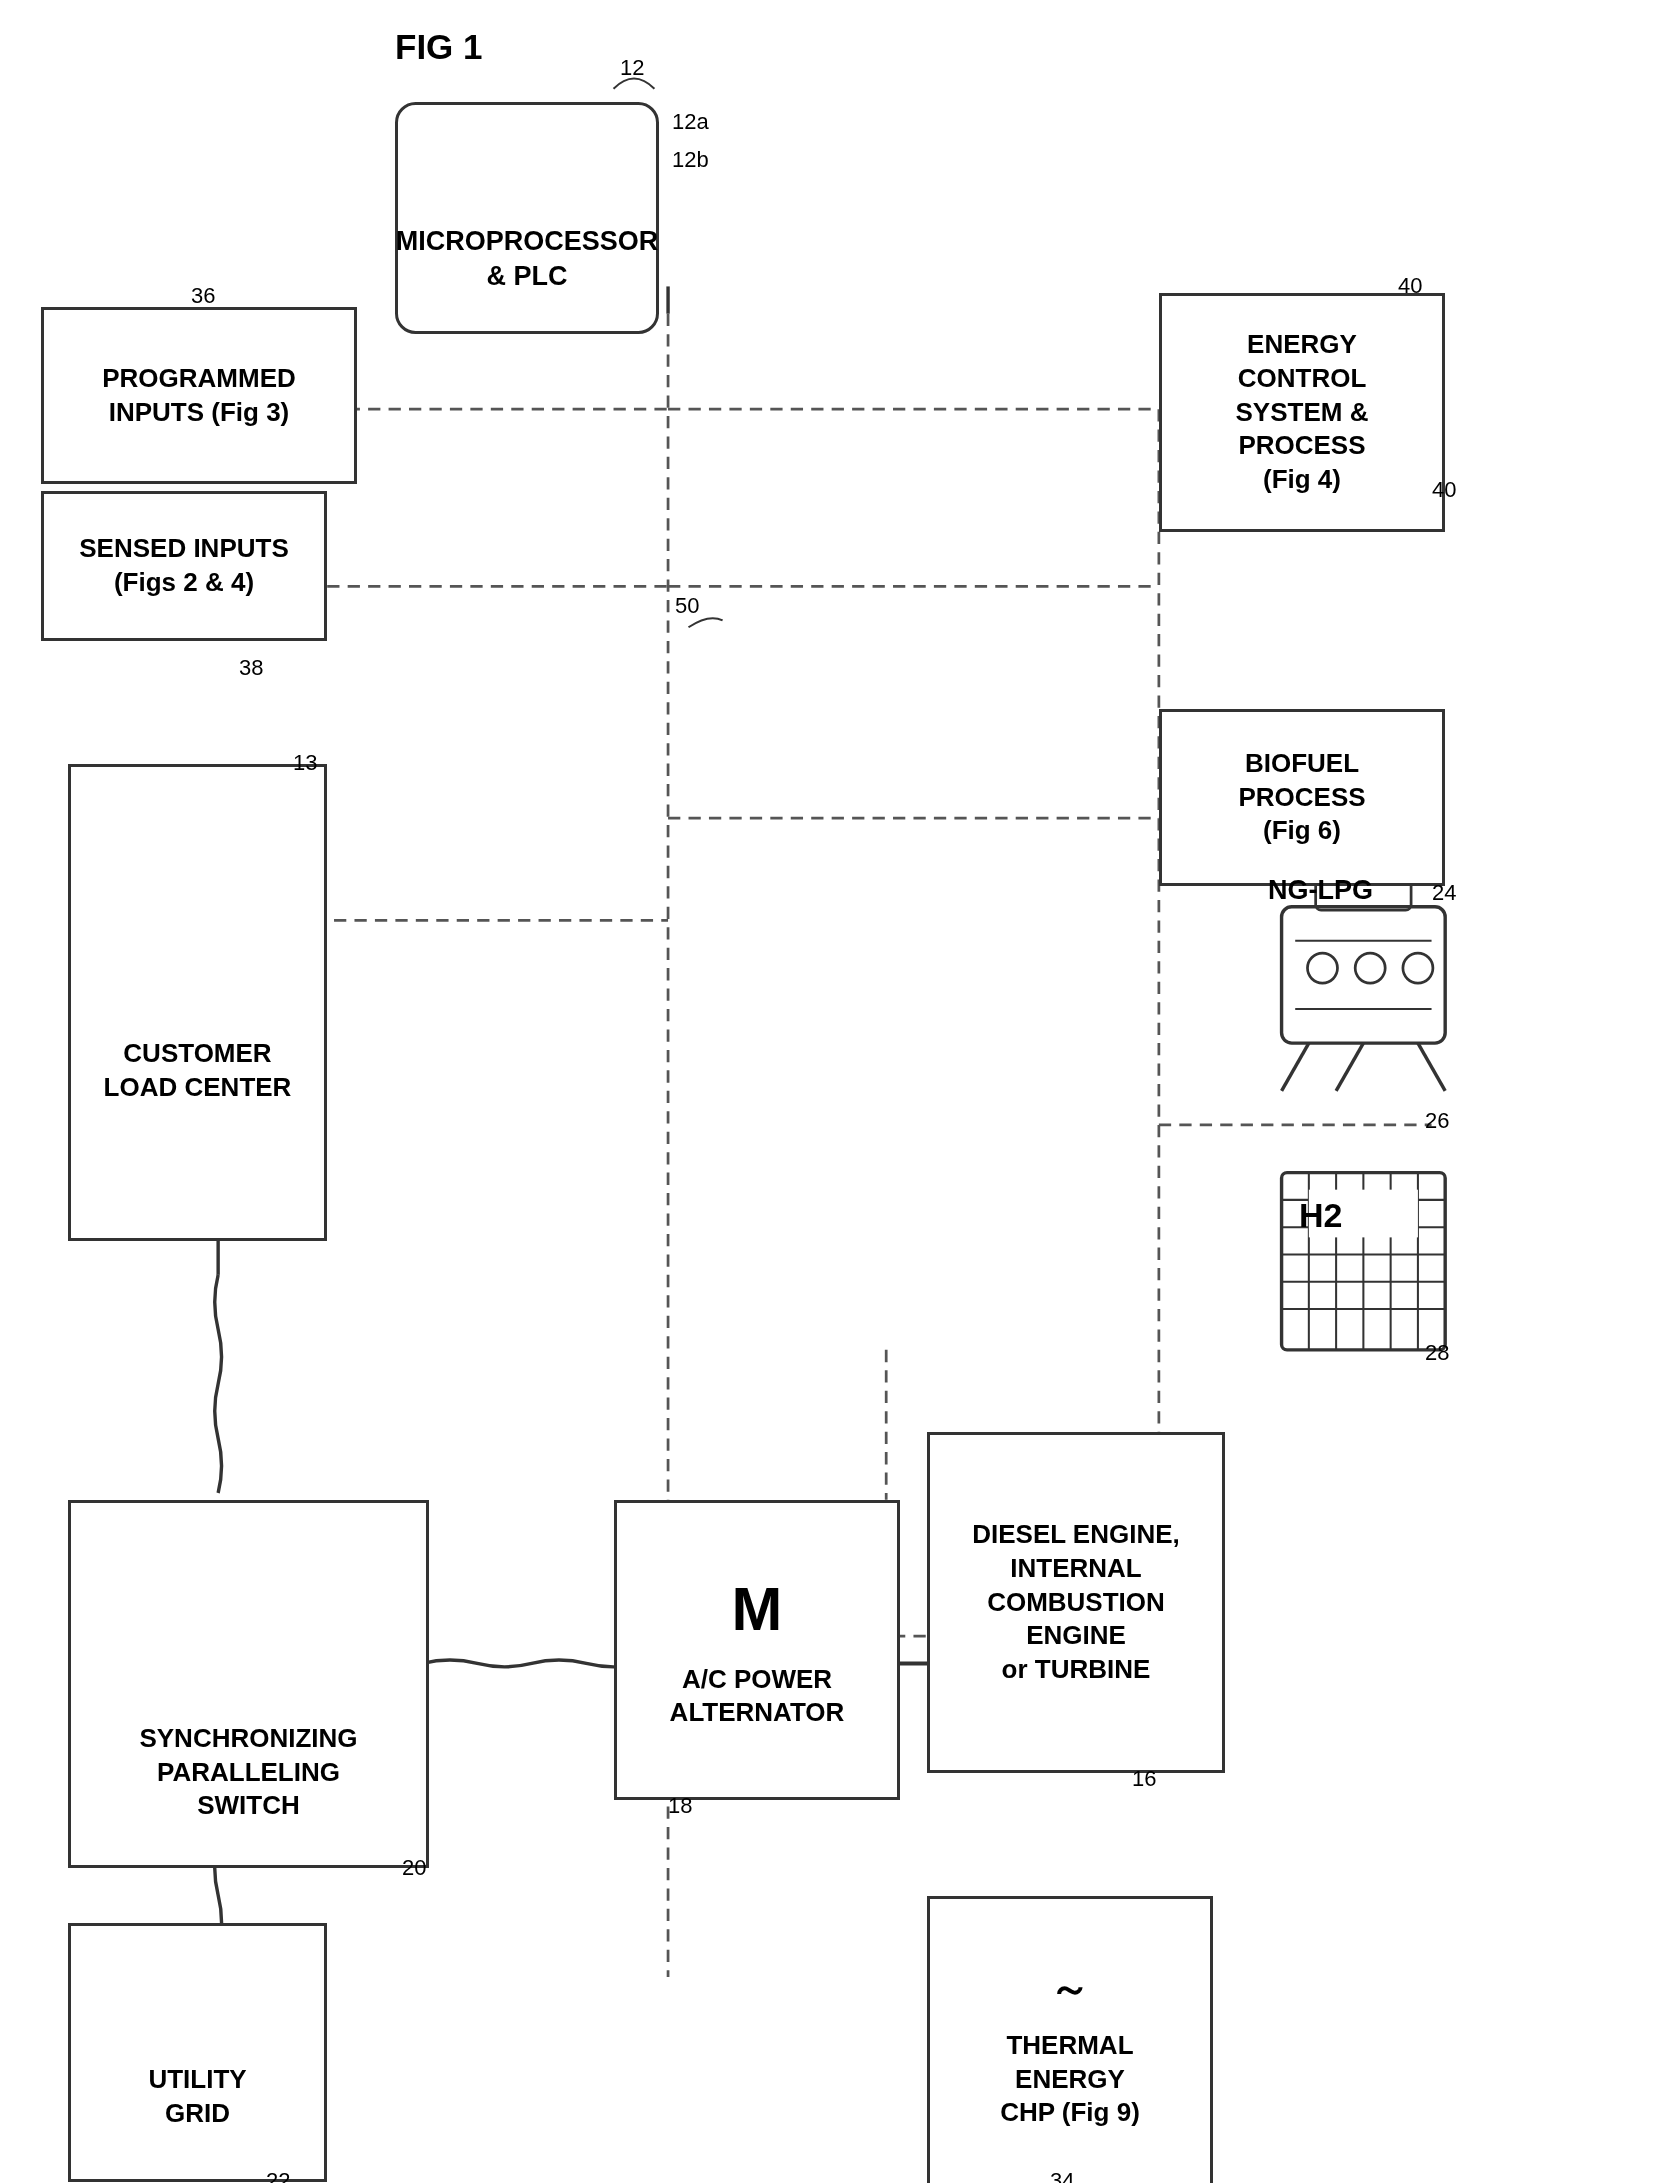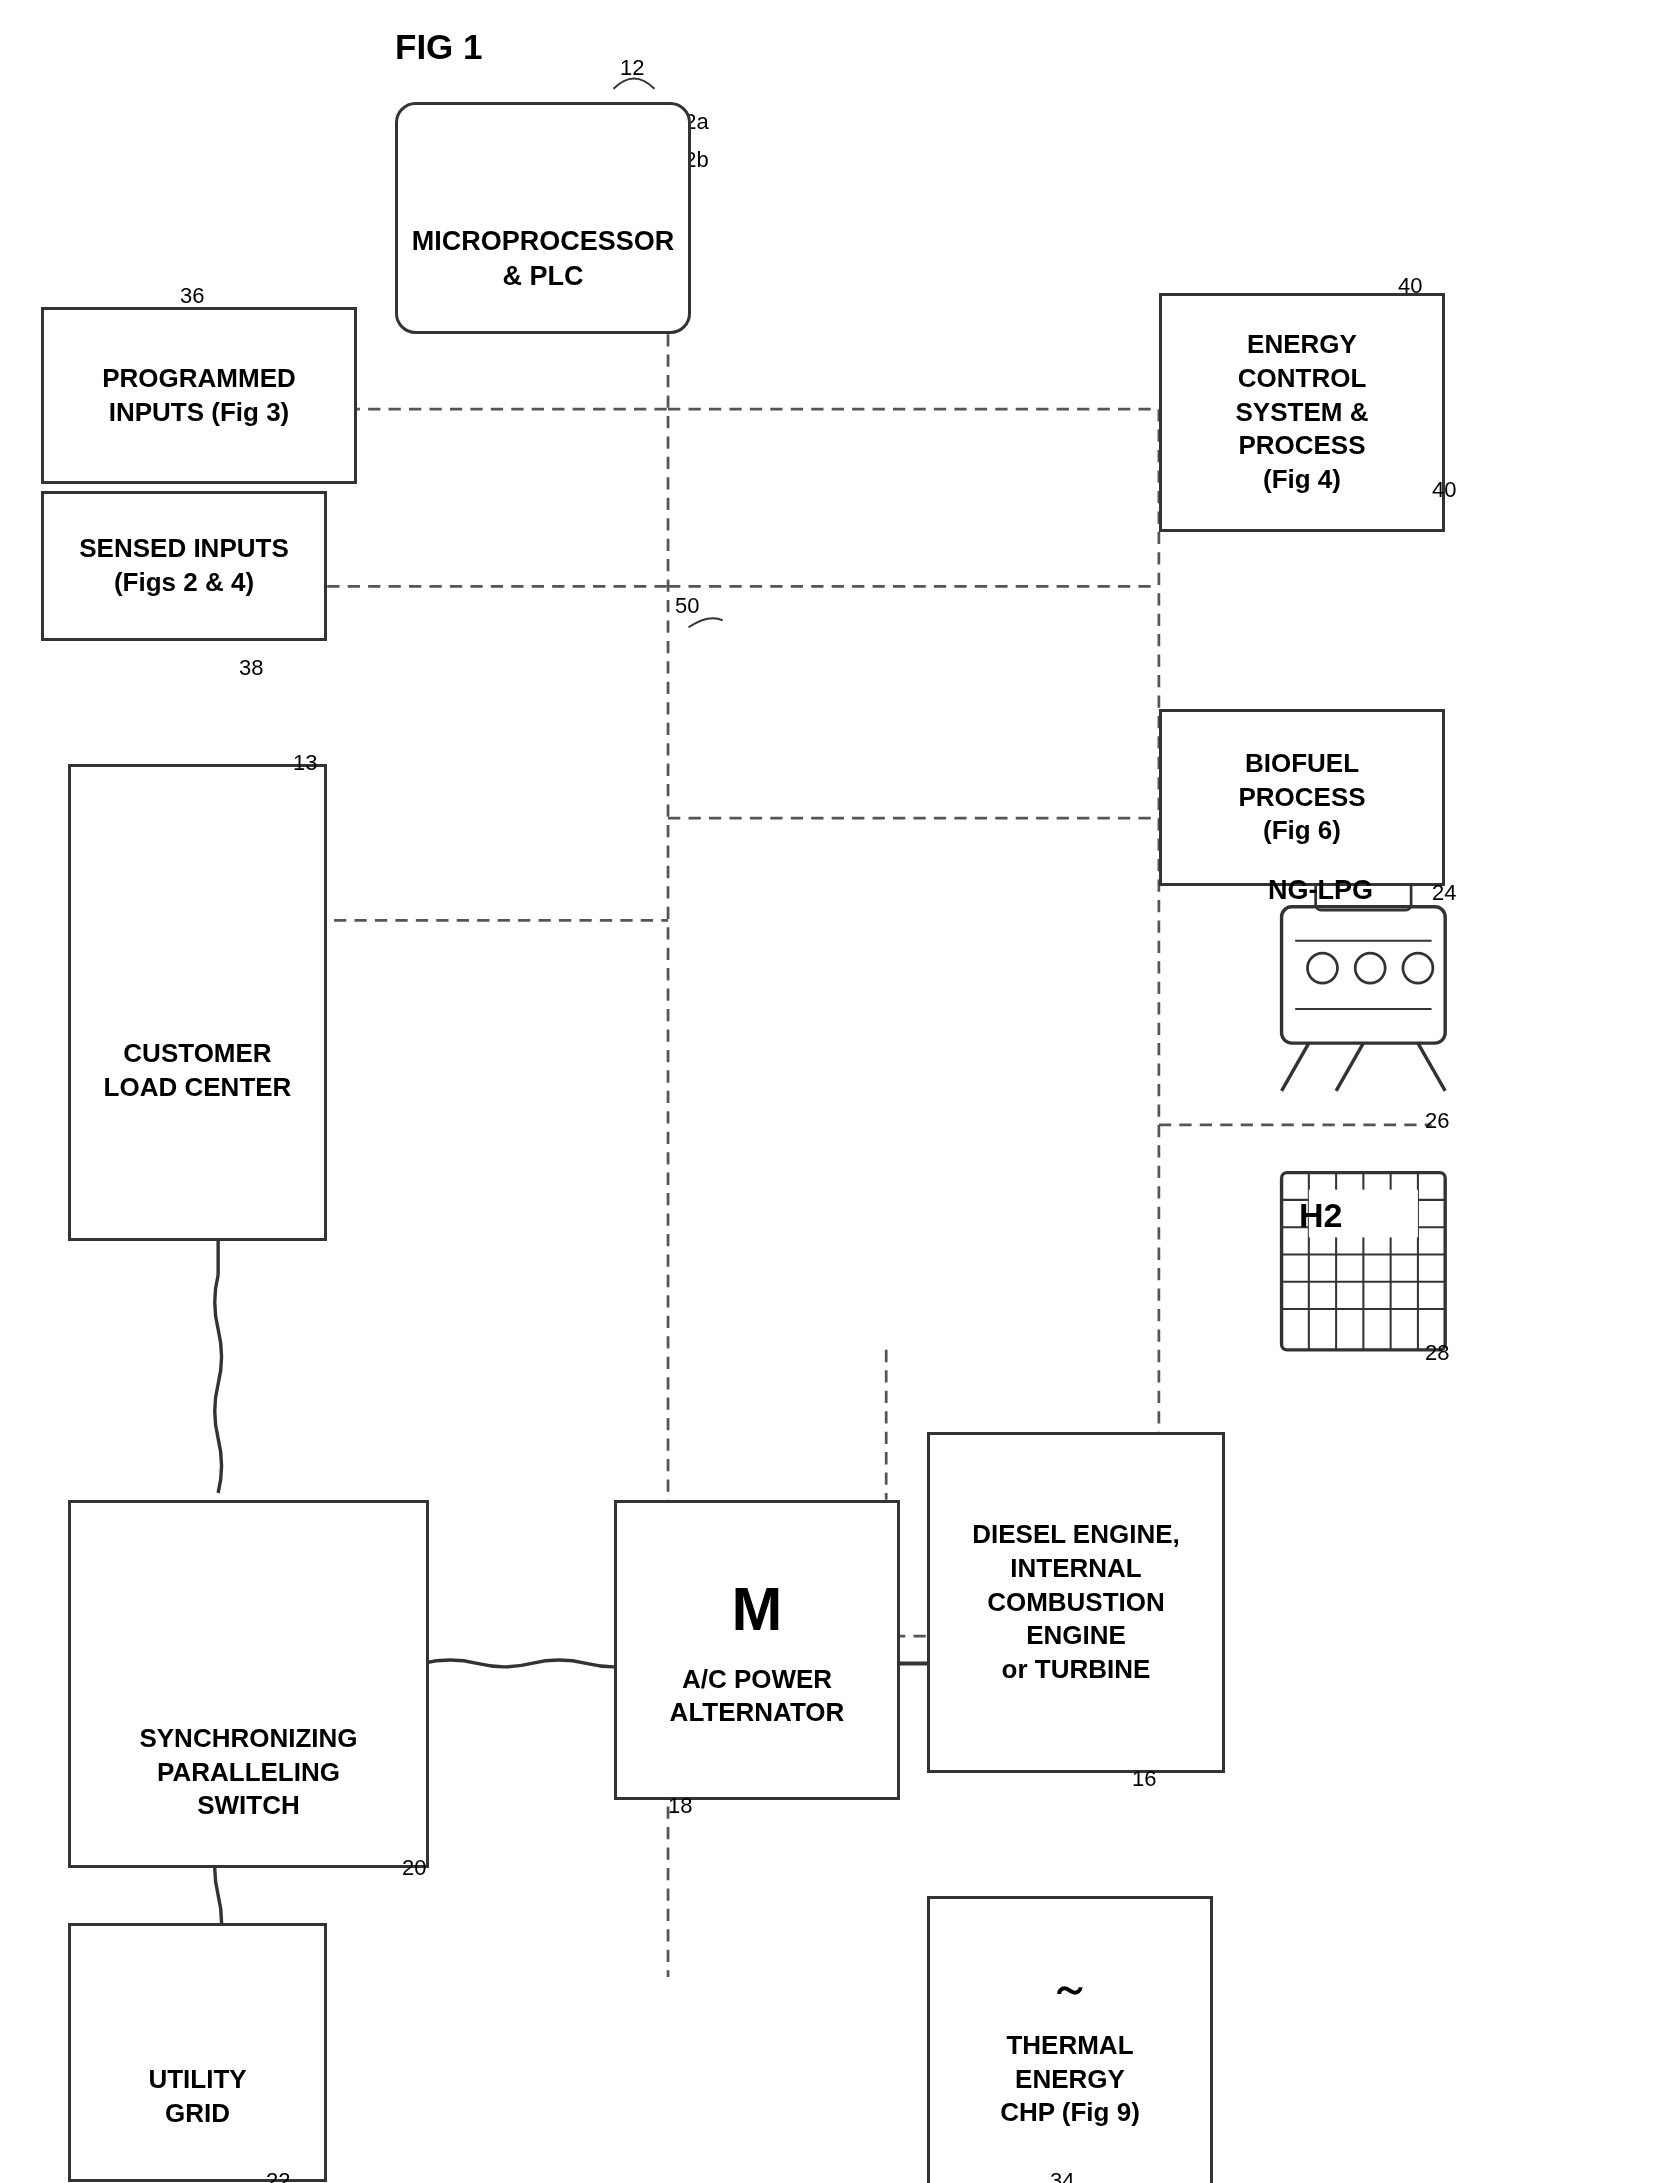--- a/index.html
+++ b/index.html
@@ -194,31 +194,31 @@
   </svg>
 
   <div class="fig-title">FIG 1</div>
 
   <div class="ref-num" style="top:55px; left:620px;">12</div>
 
   <div class="ref-num" style="top:109px; left:672px;">12a</div>
 
   <div class="ref-num" style="top:147px; left:672px;">12b</div>
 
-  <div class="box box-rounded" style="top:102px; left:395px; width:296px; height:232px; font-size:29px;">
+  <div class="box box-rounded" style="top:102px; left:395px; width:264px; height:232px; font-size:29px;">
     <div style="margin-top:82px; white-space:pre-line; font-size:27px;">MICROPROCESSOR
 &amp; PLC</div>
   </div>
 
   <div class="box" style="top:307px; left:41px; width:316px; height:177px;">
     <div style="white-space:pre-line;">PROGRAMMED
 INPUTS (Fig 3)</div>
   </div>
 
-  <div class="ref-num" style="top:283px; left:180px;">36</div>
+  <div class="ref-num" style="top:283px; left:191px;">36</div>
 
   <div class="box" style="top:491px; left:41px; width:286px; height:150px;">
     <div style="white-space:pre-line;">SENSED INPUTS
 (Figs 2 &amp; 4)</div>
   </div>
 
   <div class="ref-num" style="top:655px; left:239px;">38</div>
 
   <div class="box" style="top:293px; left:1159px; width:286px; height:239px;">
     <div style="white-space:pre-line;">ENERGY

